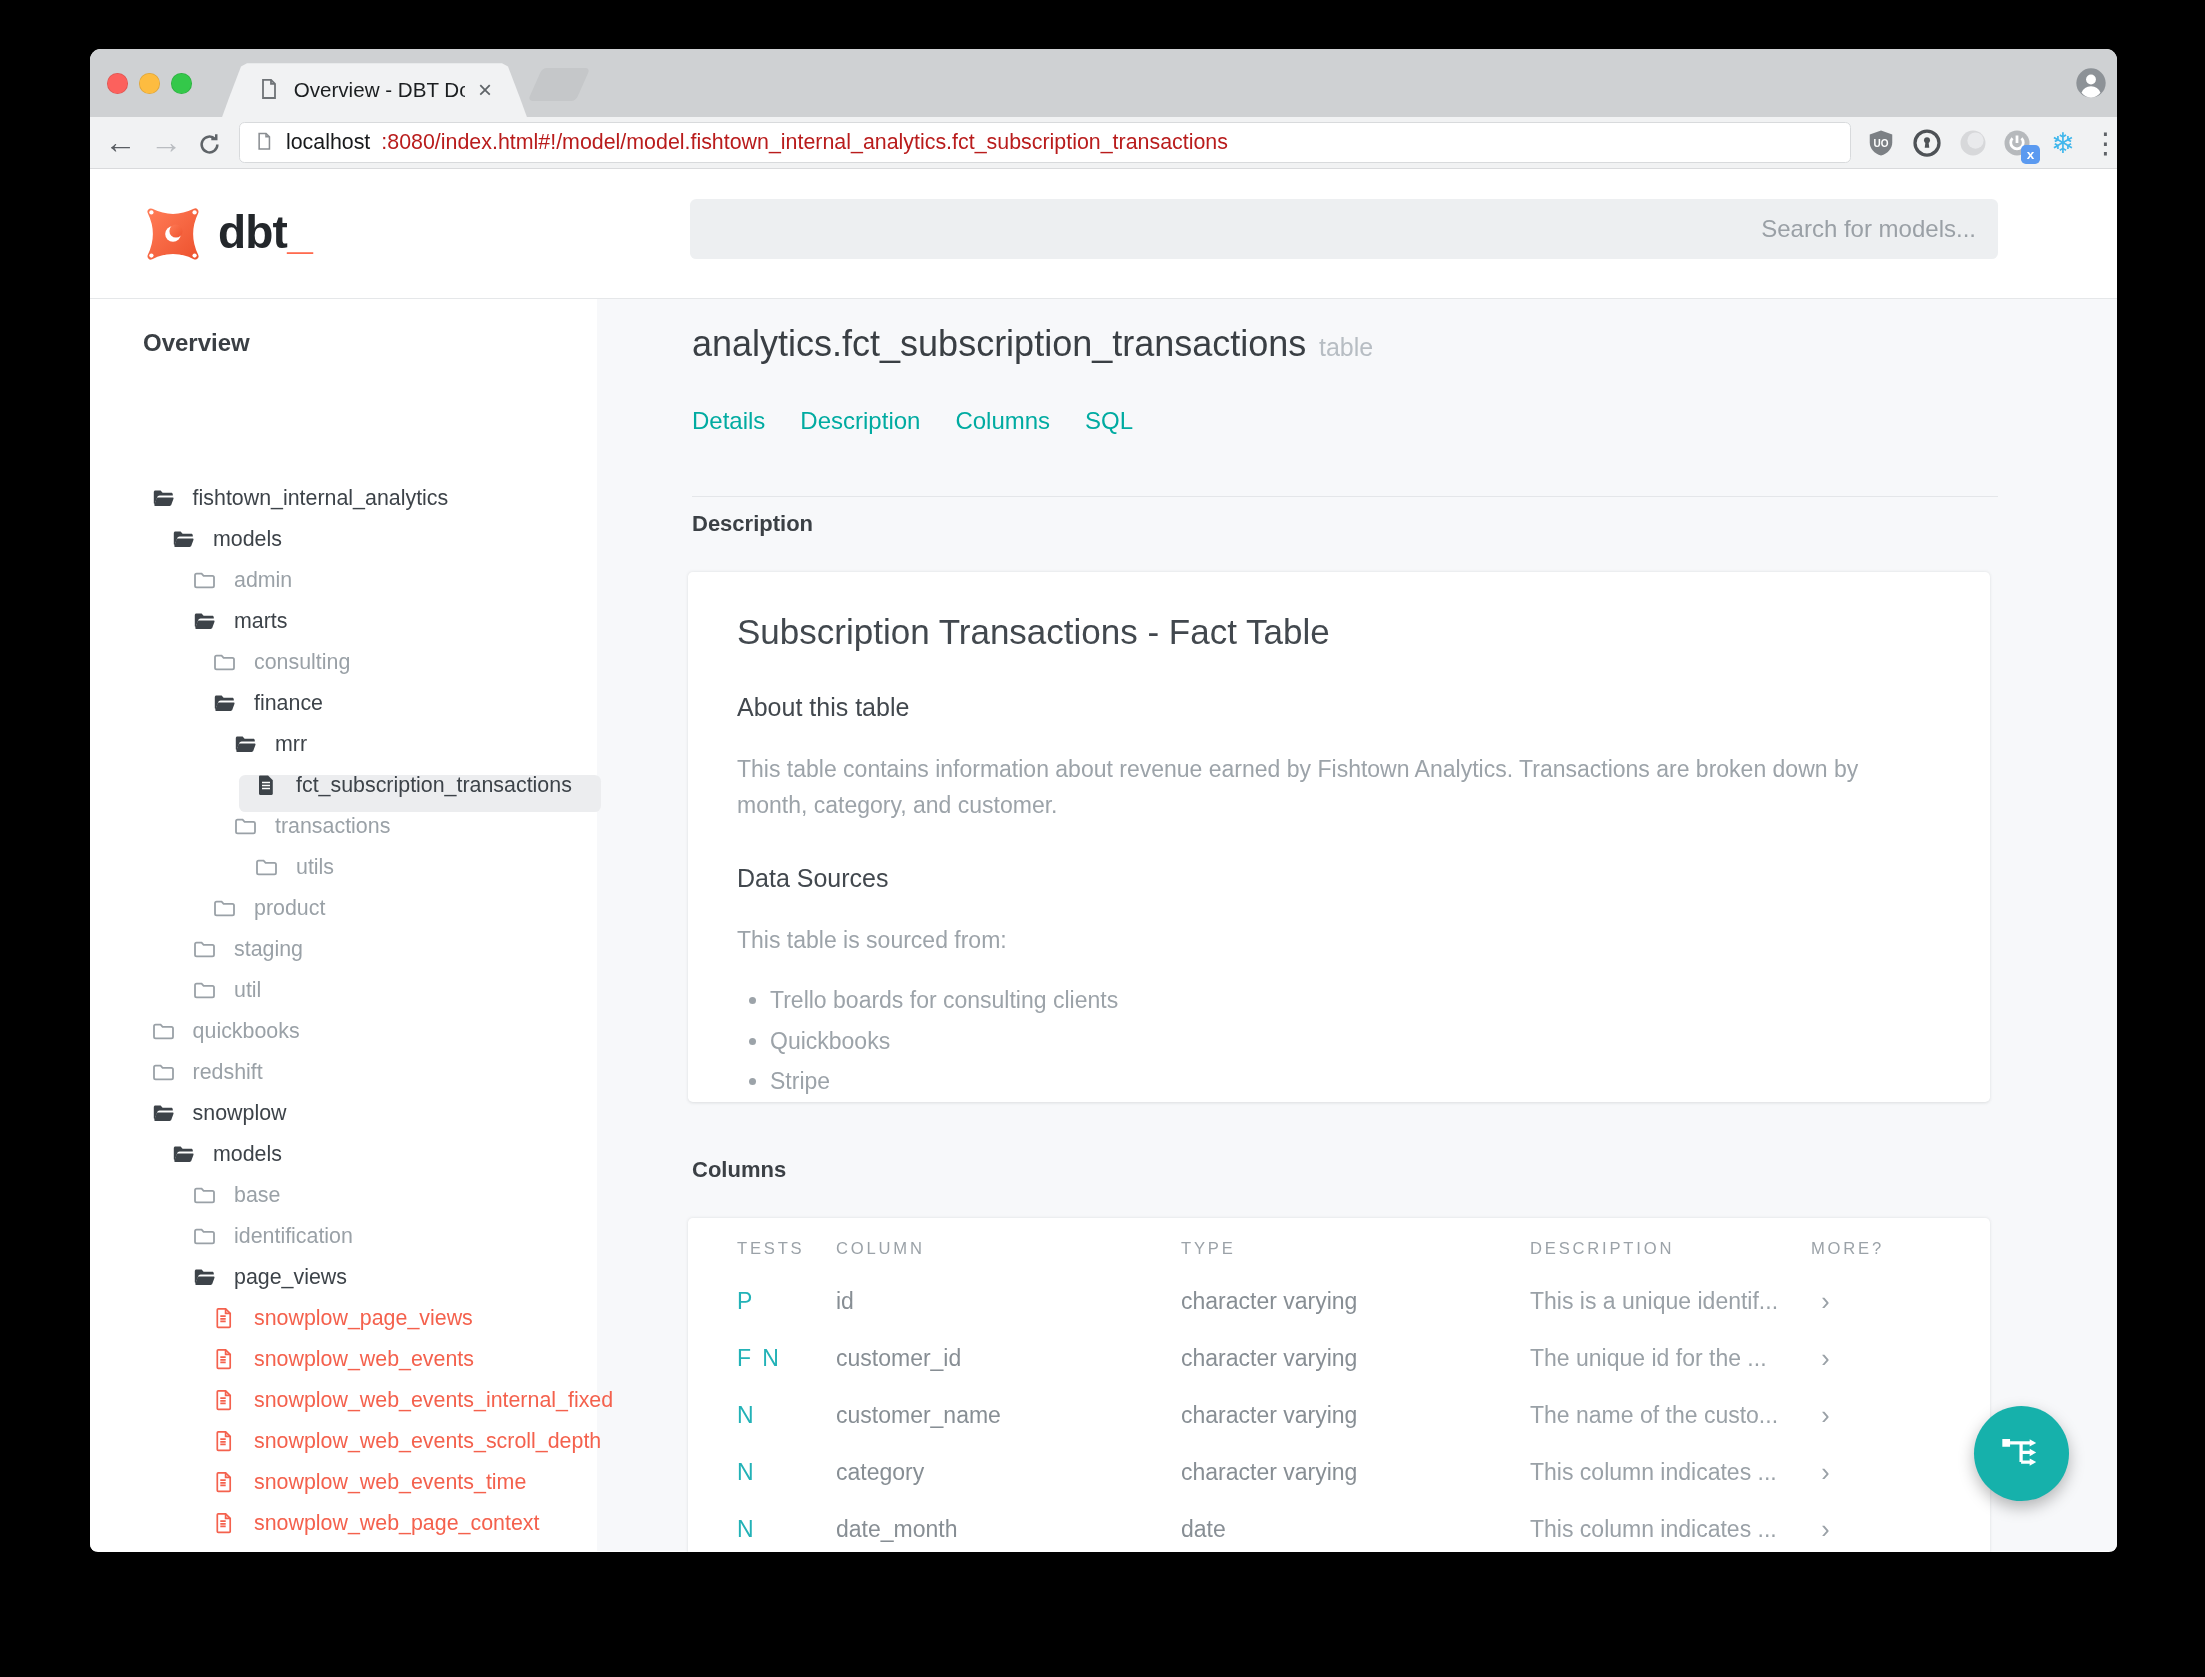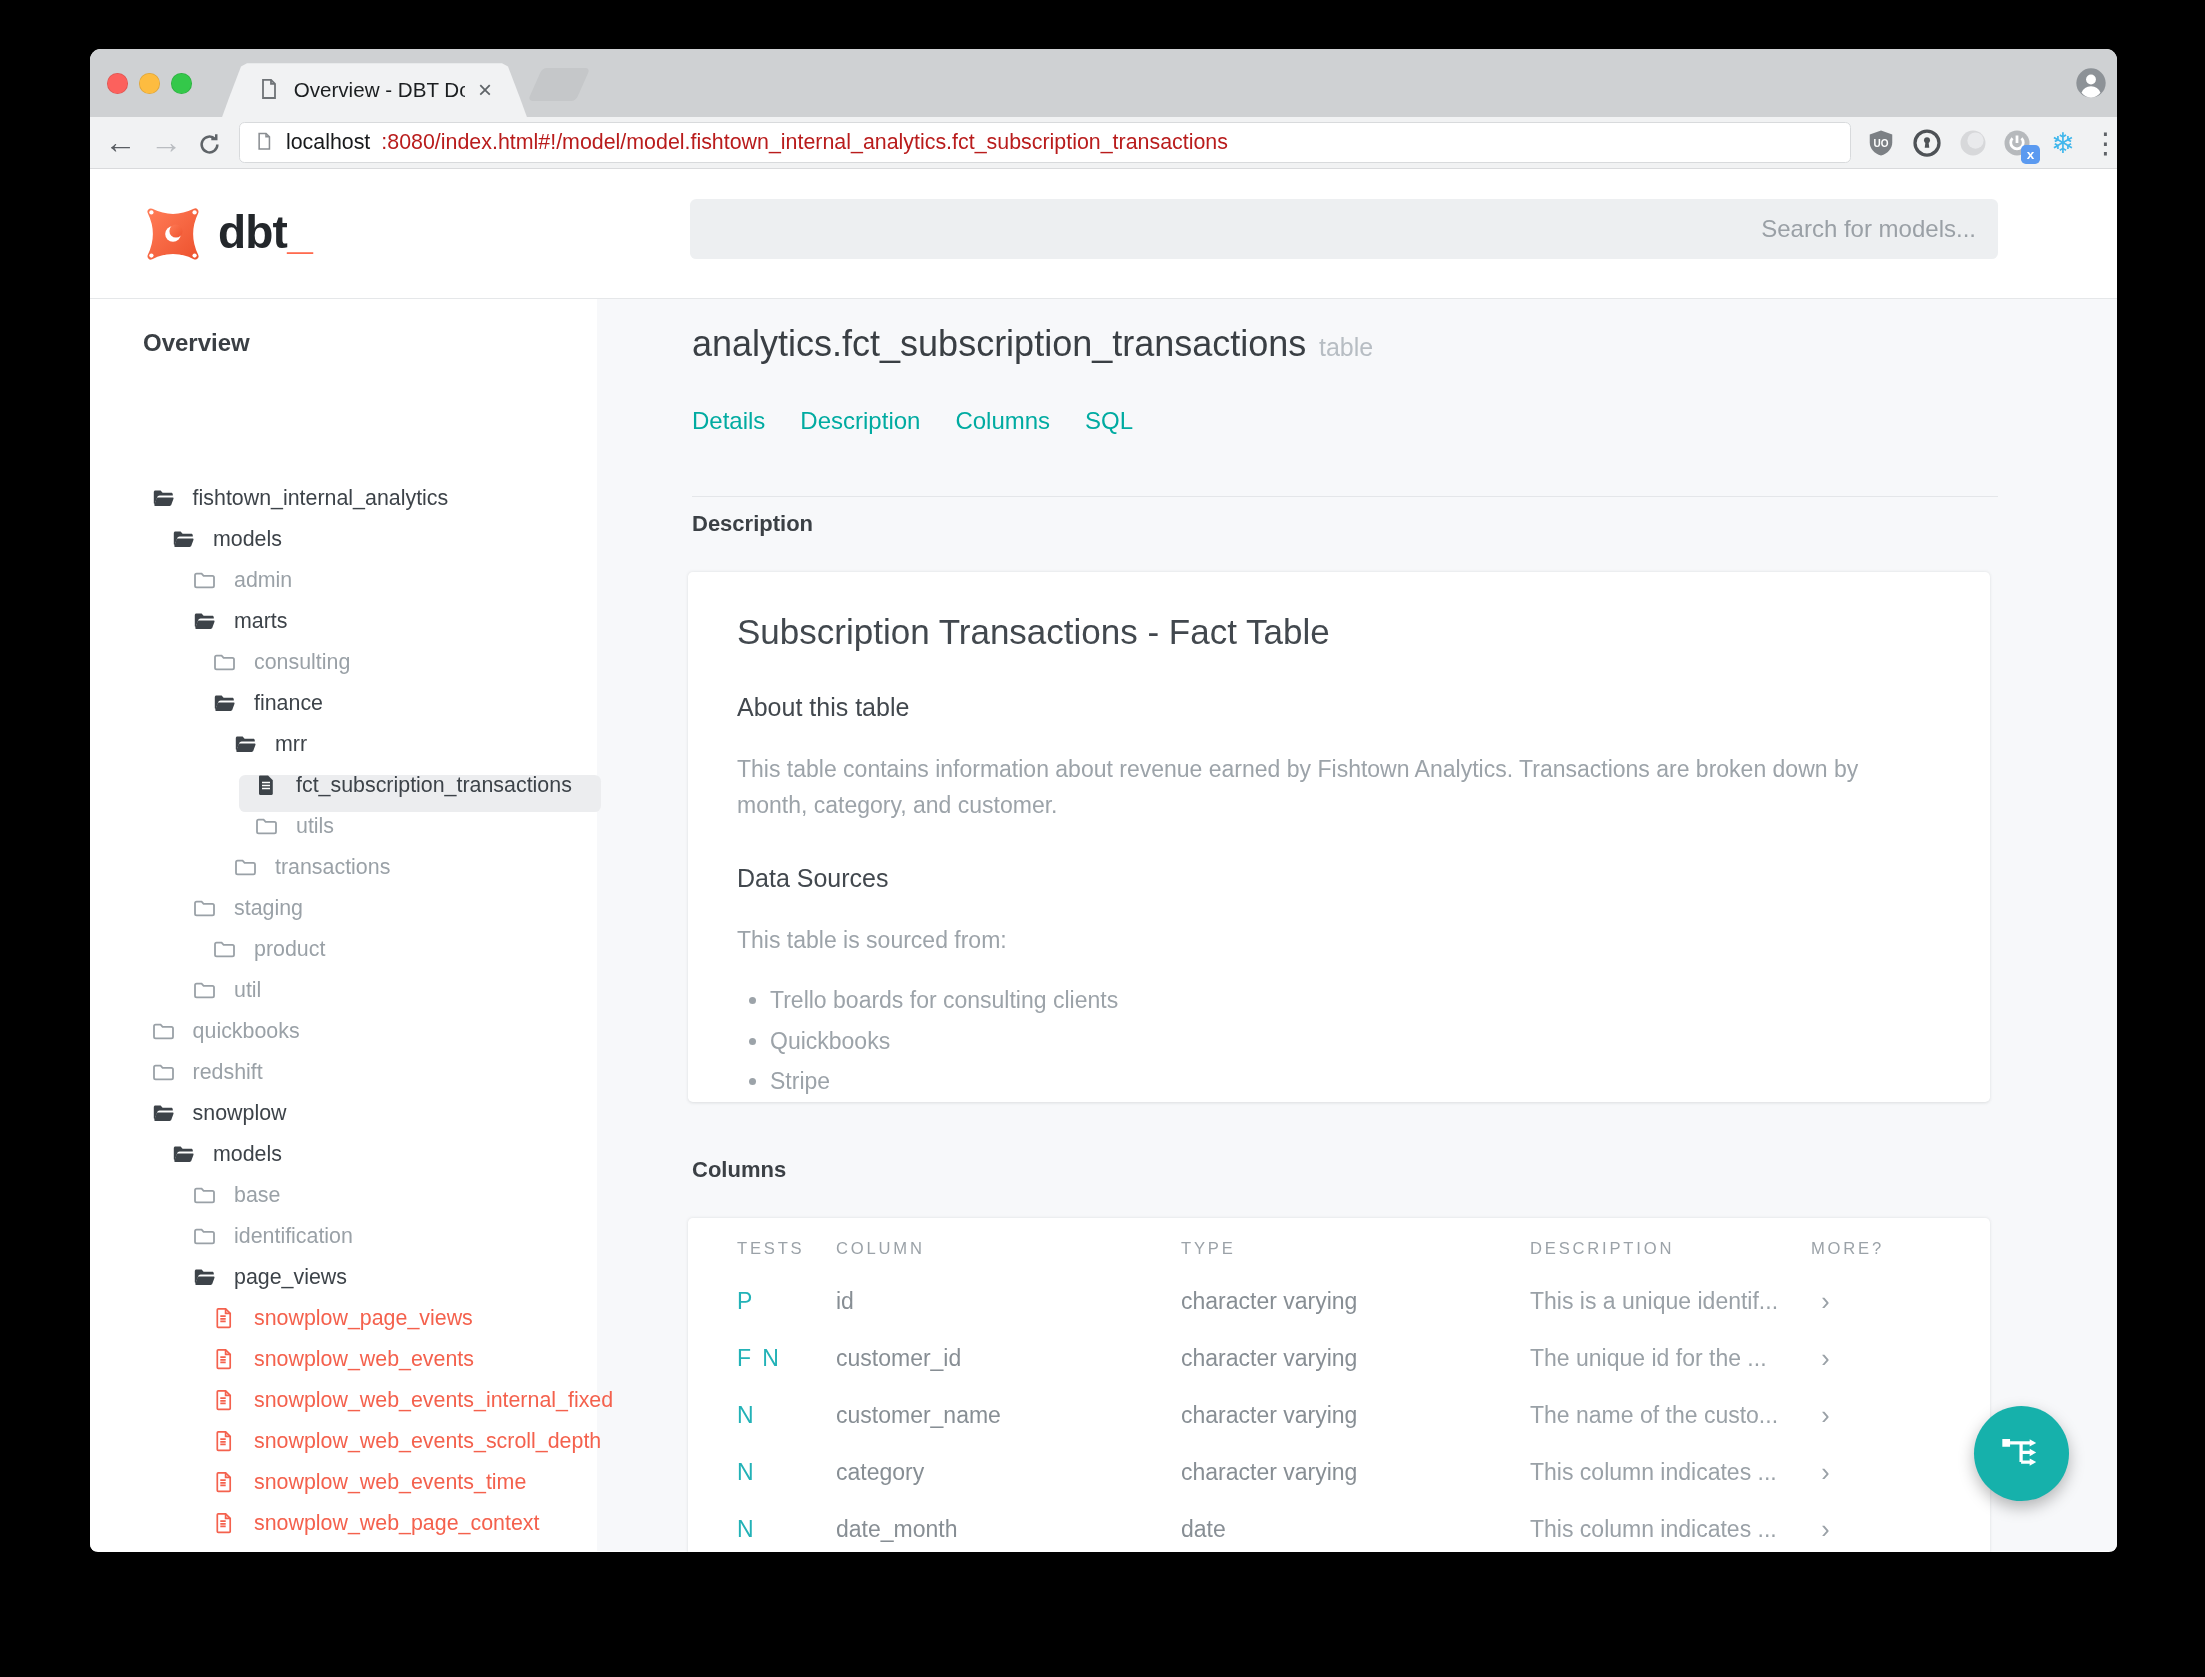--- a/index.html
+++ b/index.html
@@ -263,42 +263,42 @@
             </div>
             <div class="tree-row">
               <div class="row-hl" style="left: 113px; width: 362px;"></div>
               <span class="ticon tone-dark" style="margin-left: 128px;"><svg viewBox="0 0 24 24">
                   <path fill="currentColor" d="M6.2 2.6h7.9l4.7 4.7v13.5c0 .7-.5 1.2-1.2 1.2H6.2c-.7 0-1.2-.5-1.2-1.2V3.8c0-.7.5-1.2 1.2-1.2z"></path>
                   <path stroke="#fff" stroke-width="1.5" fill="none" d="M8 9.6h8M8 12.6h8M8 15.6h8"></path>
                 </svg></span>
               <span class="tree-label tone-dark">fct_subscription_transactions</span>
             </div>
             <div class="tree-row">
+              <span class="ticon tone-muted" style="margin-left: 107px;"><svg viewBox="0 0 24 24" fill="none" stroke="currentColor" stroke-width="1.8">
+                  <path d="M3 7.2c0-.9.7-1.6 1.6-1.6h5l2 2.2h8.8c.9 0 1.6.7 1.6 1.6v8.4c0 .9-.7 1.6-1.6 1.6H4.6c-.9 0-1.6-.7-1.6-1.6z"></path>
+                </svg></span>
+              <span class="tree-label tone-muted">transactions</span>
+            </div>
+            <div class="tree-row">
               <span class="ticon tone-muted" style="margin-left: 128px;"><svg viewBox="0 0 24 24" fill="none" stroke="currentColor" stroke-width="1.8">
                   <path d="M3 7.2c0-.9.7-1.6 1.6-1.6h5l2 2.2h8.8c.9 0 1.6.7 1.6 1.6v8.4c0 .9-.7 1.6-1.6 1.6H4.6c-.9 0-1.6-.7-1.6-1.6z"></path>
                 </svg></span>
               <span class="tree-label tone-muted">utils</span>
             </div>
             <div class="tree-row">
-              <span class="ticon tone-muted" style="margin-left: 107px;"><svg viewBox="0 0 24 24" fill="none" stroke="currentColor" stroke-width="1.8">
-                  <path d="M3 7.2c0-.9.7-1.6 1.6-1.6h5l2 2.2h8.8c.9 0 1.6.7 1.6 1.6v8.4c0 .9-.7 1.6-1.6 1.6H4.6c-.9 0-1.6-.7-1.6-1.6z"></path>
-                </svg></span>
-              <span class="tree-label tone-muted">transactions</span>
+              <span class="ticon tone-muted" style="margin-left: 86px;"><svg viewBox="0 0 24 24" fill="none" stroke="currentColor" stroke-width="1.8">
+                  <path d="M3 7.2c0-.9.7-1.6 1.6-1.6h5l2 2.2h8.8c.9 0 1.6.7 1.6 1.6v8.4c0 .9-.7 1.6-1.6 1.6H4.6c-.9 0-1.6-.7-1.6-1.6z"></path>
+                </svg></span>
+              <span class="tree-label tone-muted">product</span>
             </div>
             <div class="tree-row">
               <span class="ticon tone-muted" style="margin-left: 66px;"><svg viewBox="0 0 24 24" fill="none" stroke="currentColor" stroke-width="1.8">
                   <path d="M3 7.2c0-.9.7-1.6 1.6-1.6h5l2 2.2h8.8c.9 0 1.6.7 1.6 1.6v8.4c0 .9-.7 1.6-1.6 1.6H4.6c-.9 0-1.6-.7-1.6-1.6z"></path>
                 </svg></span>
               <span class="tree-label tone-muted">staging</span>
-            </div>
-            <div class="tree-row">
-              <span class="ticon tone-muted" style="margin-left: 86px;"><svg viewBox="0 0 24 24" fill="none" stroke="currentColor" stroke-width="1.8">
-                  <path d="M3 7.2c0-.9.7-1.6 1.6-1.6h5l2 2.2h8.8c.9 0 1.6.7 1.6 1.6v8.4c0 .9-.7 1.6-1.6 1.6H4.6c-.9 0-1.6-.7-1.6-1.6z"></path>
-                </svg></span>
-              <span class="tree-label tone-muted">product</span>
             </div>
             <div class="tree-row">
               <span class="ticon tone-muted" style="margin-left: 66px;"><svg viewBox="0 0 24 24" fill="none" stroke="currentColor" stroke-width="1.8">
                   <path d="M3 7.2c0-.9.7-1.6 1.6-1.6h5l2 2.2h8.8c.9 0 1.6.7 1.6 1.6v8.4c0 .9-.7 1.6-1.6 1.6H4.6c-.9 0-1.6-.7-1.6-1.6z"></path>
                 </svg></span>
               <span class="tree-label tone-muted">util</span>
             </div>
             <div class="tree-row">
               <span class="ticon tone-muted" style="margin-left: 24.6px;"><svg viewBox="0 0 24 24" fill="none" stroke="currentColor" stroke-width="1.8">
                   <path d="M3 7.2c0-.9.7-1.6 1.6-1.6h5l2 2.2h8.8c.9 0 1.6.7 1.6 1.6v8.4c0 .9-.7 1.6-1.6 1.6H4.6c-.9 0-1.6-.7-1.6-1.6z"></path>

